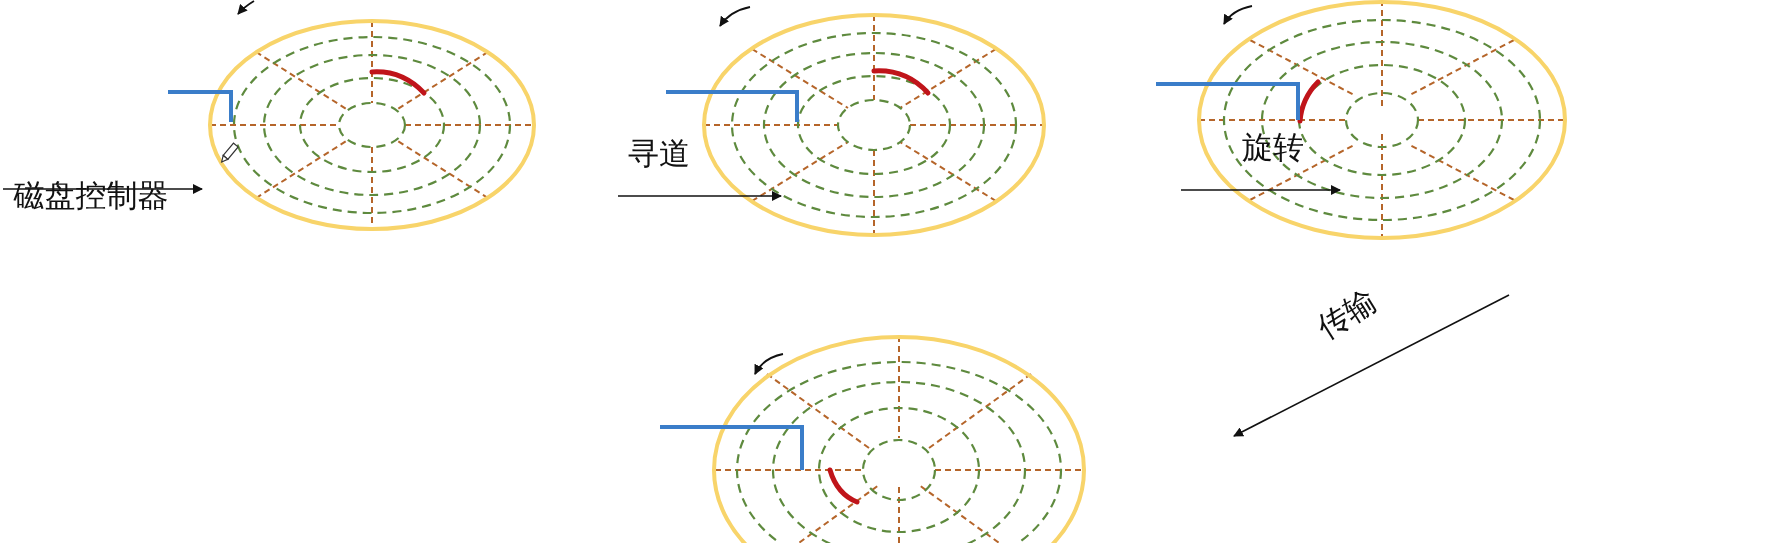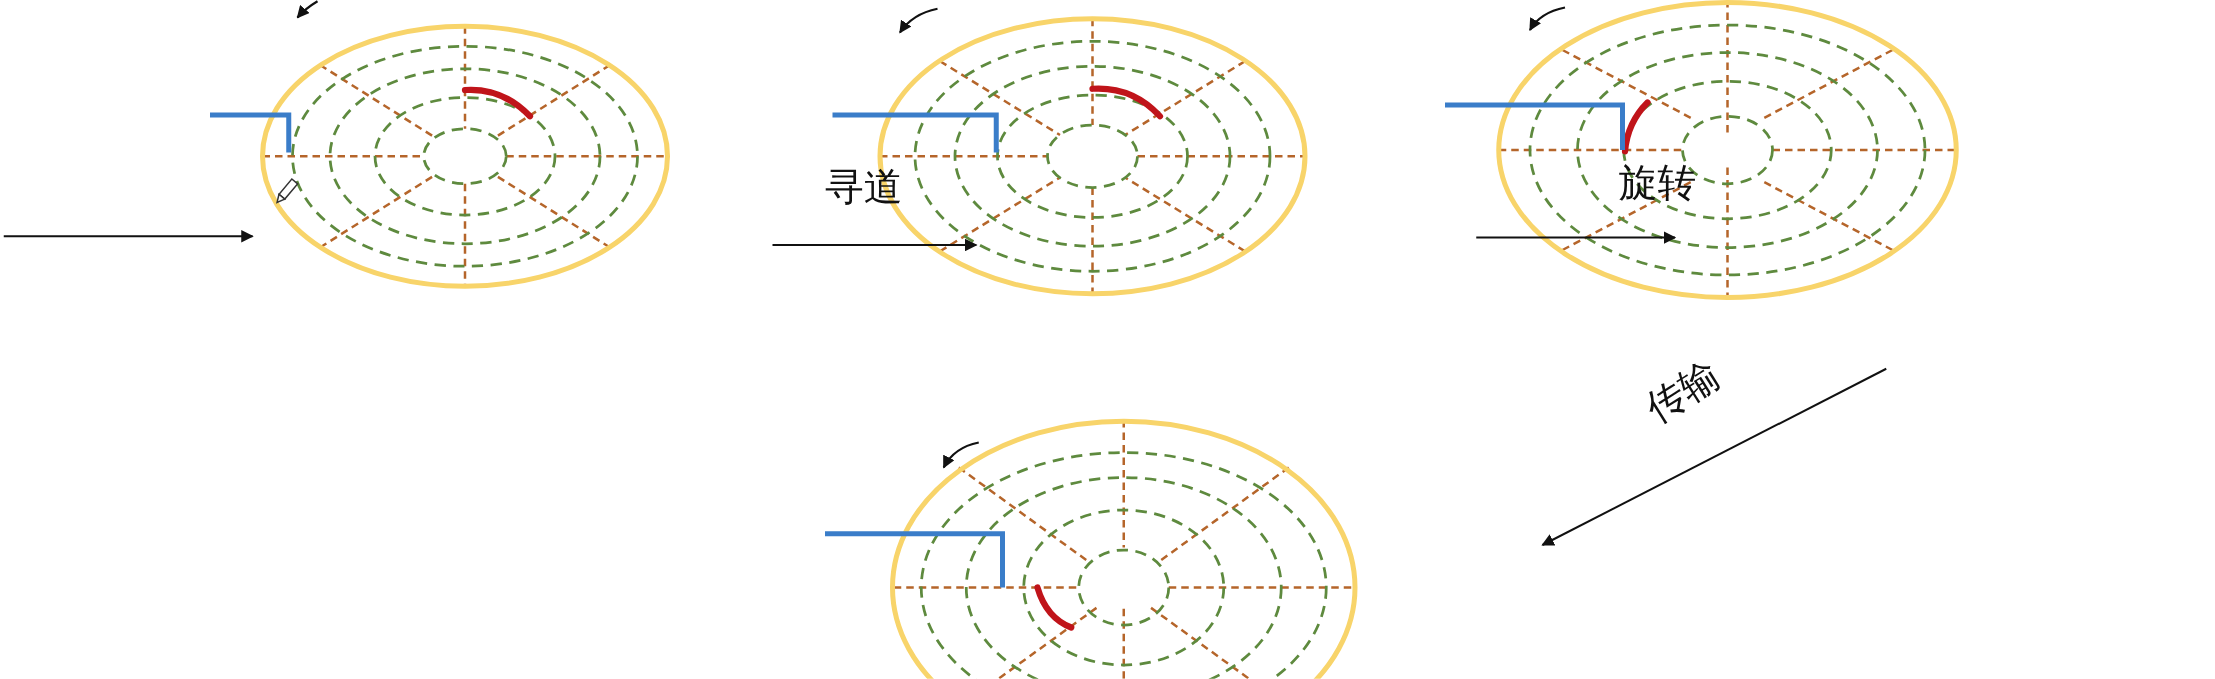--- a/index.html
+++ b/index.html
@@ -2,22 +2,22 @@
 <html><head>
 <meta charset="utf-8">
 <style>
   html, body { margin:0; padding:0; background:#ffffff; }
   body { width:1772px; height:543px; position:relative; overflow:hidden;
          font-family:"DejaVu Sans", sans-serif; }
   svg { position:absolute; left:0; top:0; }
   .label { position:absolute; color:#111; font-size:31px; line-height:38px;
            font-family:"DejaVu Sans", sans-serif; white-space:nowrap; }
   #lbl-controller { left:10px; top:176px; text-align:center; width:162px; }
-  #lbl-seek { left:660px; top:134px;font-family:Liberation Mono, monospace; }
-  #lbl-rotate { left:1295px; top:128px; }
+  #lbl-seek { left:628px; top:134px; }
+  #lbl-rotate { left:1242px; top:128px; }
   #lbl-transfer { left:1310px; top:314px; transform:rotate(-32deg); transform-origin:left top; }
 </style>
 </head>
 <body>
 
 <svg width="1772" height="543" viewBox="0 0 1772 543">
   <defs>
     <marker id="ah" markerWidth="10" markerHeight="10" refX="9" refY="5" orient="auto" markerUnits="userSpaceOnUse">
       <path d="M0,0 L10,5 L0,10 z" fill="#111"></path>
     </marker>
@@ -119,16 +119,17 @@
   </g>
   <path d="M660,427 L802,427 L802,470" stroke="#3A7DC9" stroke-width="4" fill="none"></path>
 
   <line x1="3" y1="189" x2="202" y2="189" stroke="#111" stroke-width="1.6" marker-end="url(#ah)"></line>
   <line x1="618" y1="196" x2="781" y2="196" stroke="#111" stroke-width="1.6" marker-end="url(#ah)"></line>
   <line x1="1181" y1="190" x2="1340" y2="190" stroke="#111" stroke-width="1.6" marker-end="url(#ah)"></line>
   <line x1="1509" y1="295" x2="1234" y2="436" stroke="#111" stroke-width="1.6" marker-end="url(#ah)"></line>
 </svg>
 
 <div id="lbl-controller" class="label">
+  <div>磁盘控制器</div>
 </div>
 <div id="lbl-seek" class="label">寻道</div>
 <div id="lbl-rotate" class="label">旋转</div>
 <div id="lbl-transfer" class="label">传输</div>
 
 </body></html>

